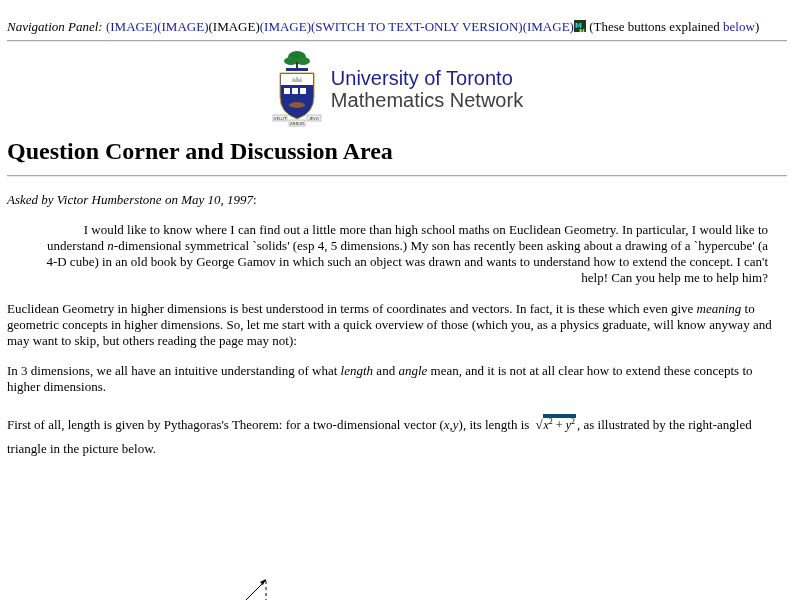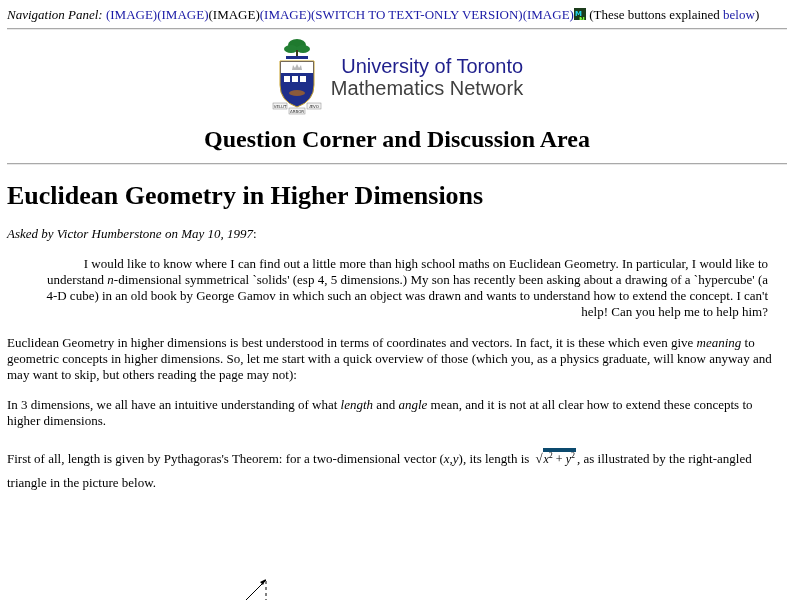--- a/index.html
+++ b/index.html
@@ -10,21 +10,21 @@
     body {
       width: 794px;
       height: 600px;
       overflow: hidden;
       font-family: "Liberation Serif", "DejaVu Serif", serif;
       font-size: 13px;
       color: #000000;
       position: relative;
     }
     .page {
-      padding: 0 7px;
+      padding: 12px 7px;
     }
     a {
       color: #1a1aa6;
       text-decoration: none;
     }
     a.u {
     }
     .nav {
       padding-top: 6px;
       line-height: 17px;
@@ -58,39 +58,37 @@
       margin: 0;
       height: 0;
     }
     .rule1 { margin-top: 5px !important; }
     .logo {
       display: flex;
       justify-content: center;
       align-items: center;
       margin-top: 7px;
       height: 78px;
-      text-align: right;
     }
     .crest {
       width: 52px;
       height: 78px;
       position: relative;
       margin-right: 4px;
     }
     .logo-text {
       font-family: "Liberation Sans", "DejaVu Sans", sans-serif;
       font-size: 20px;
       line-height: 22px;
       margin-left: 4px;
       padding-top: 2px;
     }
     .logo-text .line1 { color: #1f1f8c; }
     .logo-text .line2 { color: #404040; }
     h2.corner {
-      text-align: center;
       font-size: 24px;
       font-weight: bold;
       margin: 10px 0 10px 0;
       line-height: 28px;
     }
     h1.title {
       font-size: 26px;
       font-weight: bold;
       margin: 16px 0 0 0;
       line-height: 30px;
@@ -180,21 +178,20 @@
     <div class="logo-text">
       <div class="line1">University of Toronto</div>
       <div class="line2">Mathematics Network</div>
     </div>
   </div>
 
   <h2 class="corner">Question Corner and Discussion Area</h2>
 
   <hr class="rule">
 
-  <h1 class="title">Euclidean Geometry in Higher Dimensions</h1>
 
   <div class="asked"><span>Asked by Victor Humberstone on May 10, 1997</span><span class="colon">:</span></div>
 
   <blockquote><span>I would like to know where I can find out a little more than high school maths on Euclidean Geometry. In particular, I would like to understand </span><i>n</i><span>-dimensional symmetrical `solids' (esp 4, 5 dimensions.) My son has recently been asking about a drawing of a `hypercube' (a 4-D cube) in an old book by George Gamov in which such an object was drawn and wants to understand how to extend the concept. I can't help! Can you help me to help him?</span></blockquote>
 
   <p class="p1"><span>Euclidean Geometry in higher dimensions is best understood in terms of coordinates and vectors. In fact, it is these which even give </span><i>meaning</i><span> to geometric concepts in higher dimensions. So, let me start with a quick overview of those (which you, as a physics graduate, will know anyway and may want to skip, but others reading the page may not):</span></p>
 
   <p><span>In 3 dimensions, we all have an intuitive understanding of what </span><i>length</i><span> and </span><i>angle</i><span> mean, and it is not at all clear how to extend these concepts to higher dimensions.</span></p>
 
 

